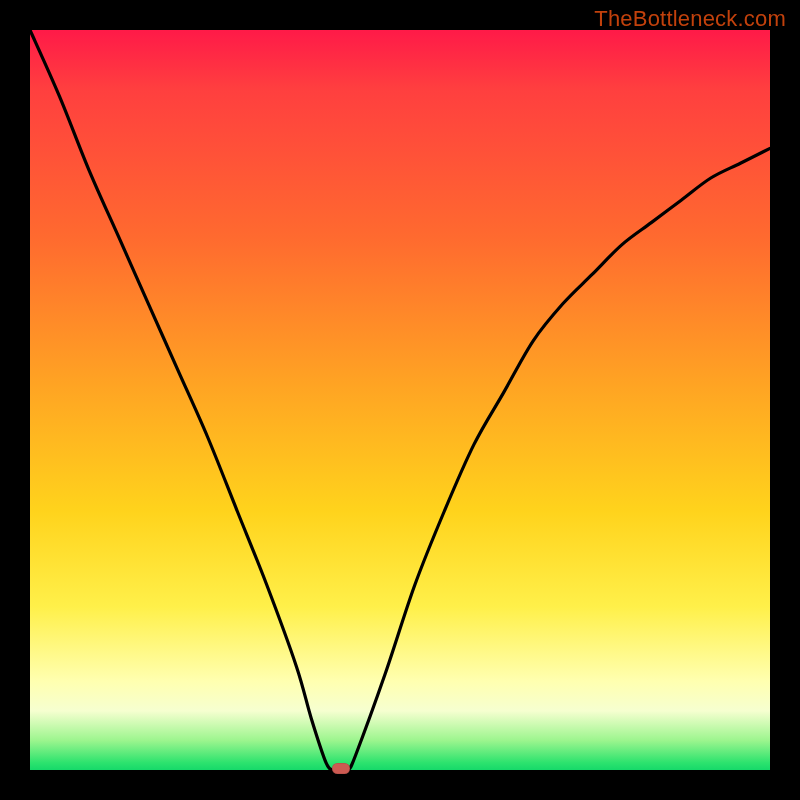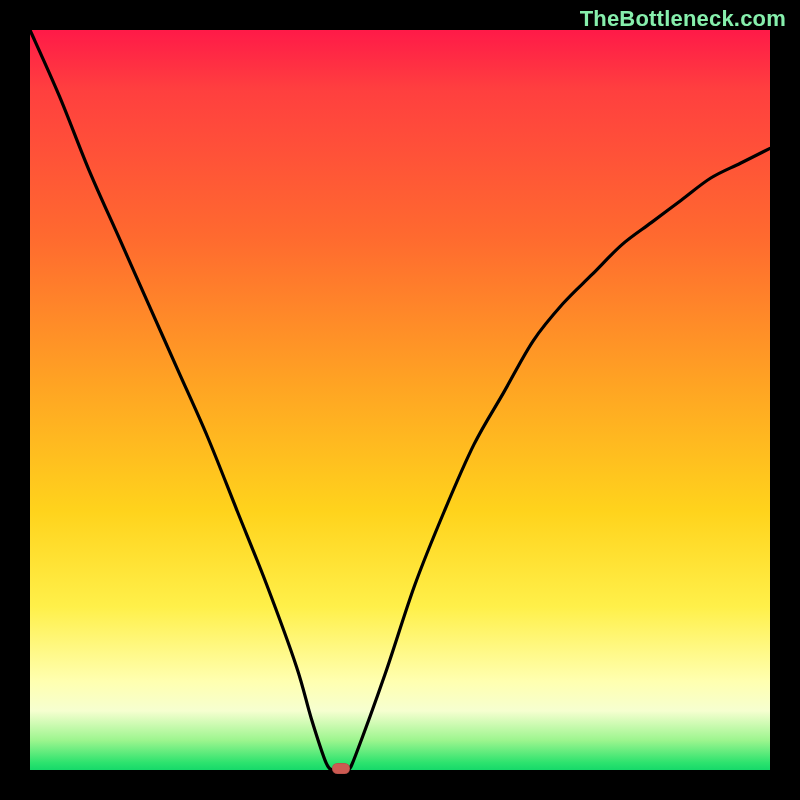--- a/index.html
+++ b/index.html
@@ -38,23 +38,23 @@
       #f6ffd0 92%,
       #9cf58e 96%,
       #2de36e 99%,
       #16d96a 100%
     );
   }
   .watermark {
     position: absolute;
     top: 6px;
     right: 14px;
-    color: #86efac;
+    color: #c2410c;
     font-size: 22px;
-    font-weight: 700;
+    font-weight: 400;
     letter-spacing: 0.2px;
     user-select: none;
   }
   svg.curve {
     position: absolute;
     left: 0;
     top: 0;
     width: 740px;
     height: 740px;
     overflow: visible;

